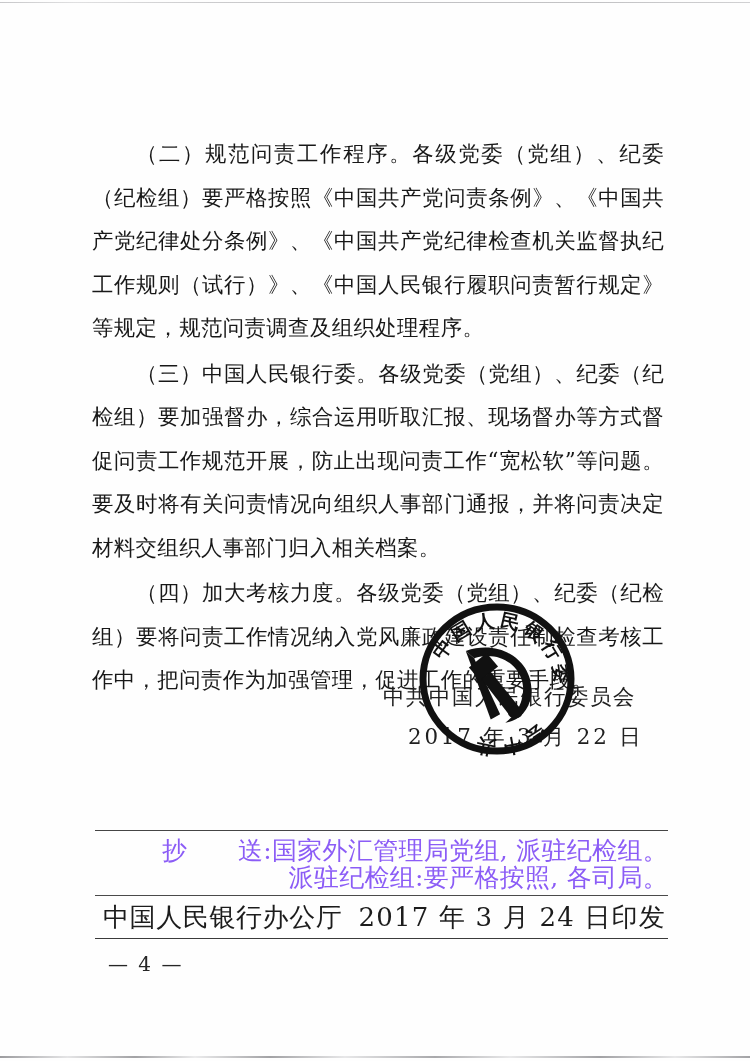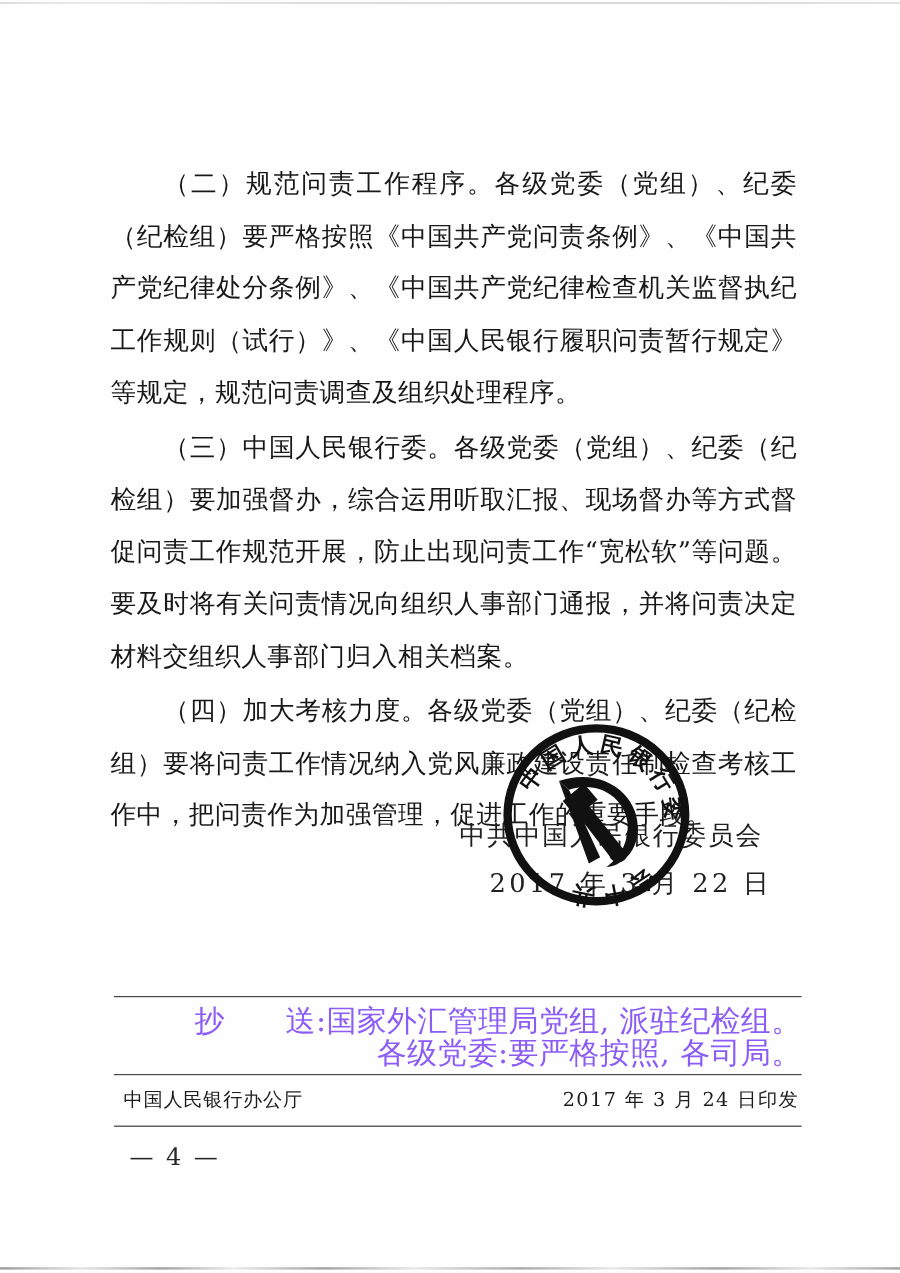--- a/index.html
+++ b/index.html
@@ -153,21 +153,21 @@
     letter-spacing: .3px;
   }
   .imprint {
     display: flex;
     justify-content: space-between;
     align-items: baseline;
     padding: 7px 2px 7px 8px;
   }
   .imprint .left,
   .imprint .right {
-    font-size: 16px;
+    font-size: 26px;
     line-height: 28px;
     letter-spacing: .6px;
     white-space: nowrap;
     color: #1c1c1c;
   }
   .imprint .right { letter-spacing: 1.2px; text-align: center; }
 
   .page-number {
     position: absolute;
     left: 108px;
@@ -234,21 +234,21 @@
   </div>
 
   <div class="footer">
     <div class="rule dashed-look"></div>
 
     <div class="dist">
       <div class="dist-line">
         <span class="lbl spaced">抄　　送:</span><span>国家外汇管理局党组, 派驻纪检组。</span>
       </div>
       <div class="dist-line">
-        <span class="lbl">各级党委:</span><span>要严格按照, 各司局。</span>
+        <span class="lbl">派驻纪检组:</span><span>要严格按照, 各司局。</span>
       </div>
     </div>
 
     <div class="rule thin"></div>
 
     <div class="imprint">
       <span class="left">中国人民银行办公厅</span>
       <span class="right">2017 年 3 月 24 日印发</span>
     </div>
 

